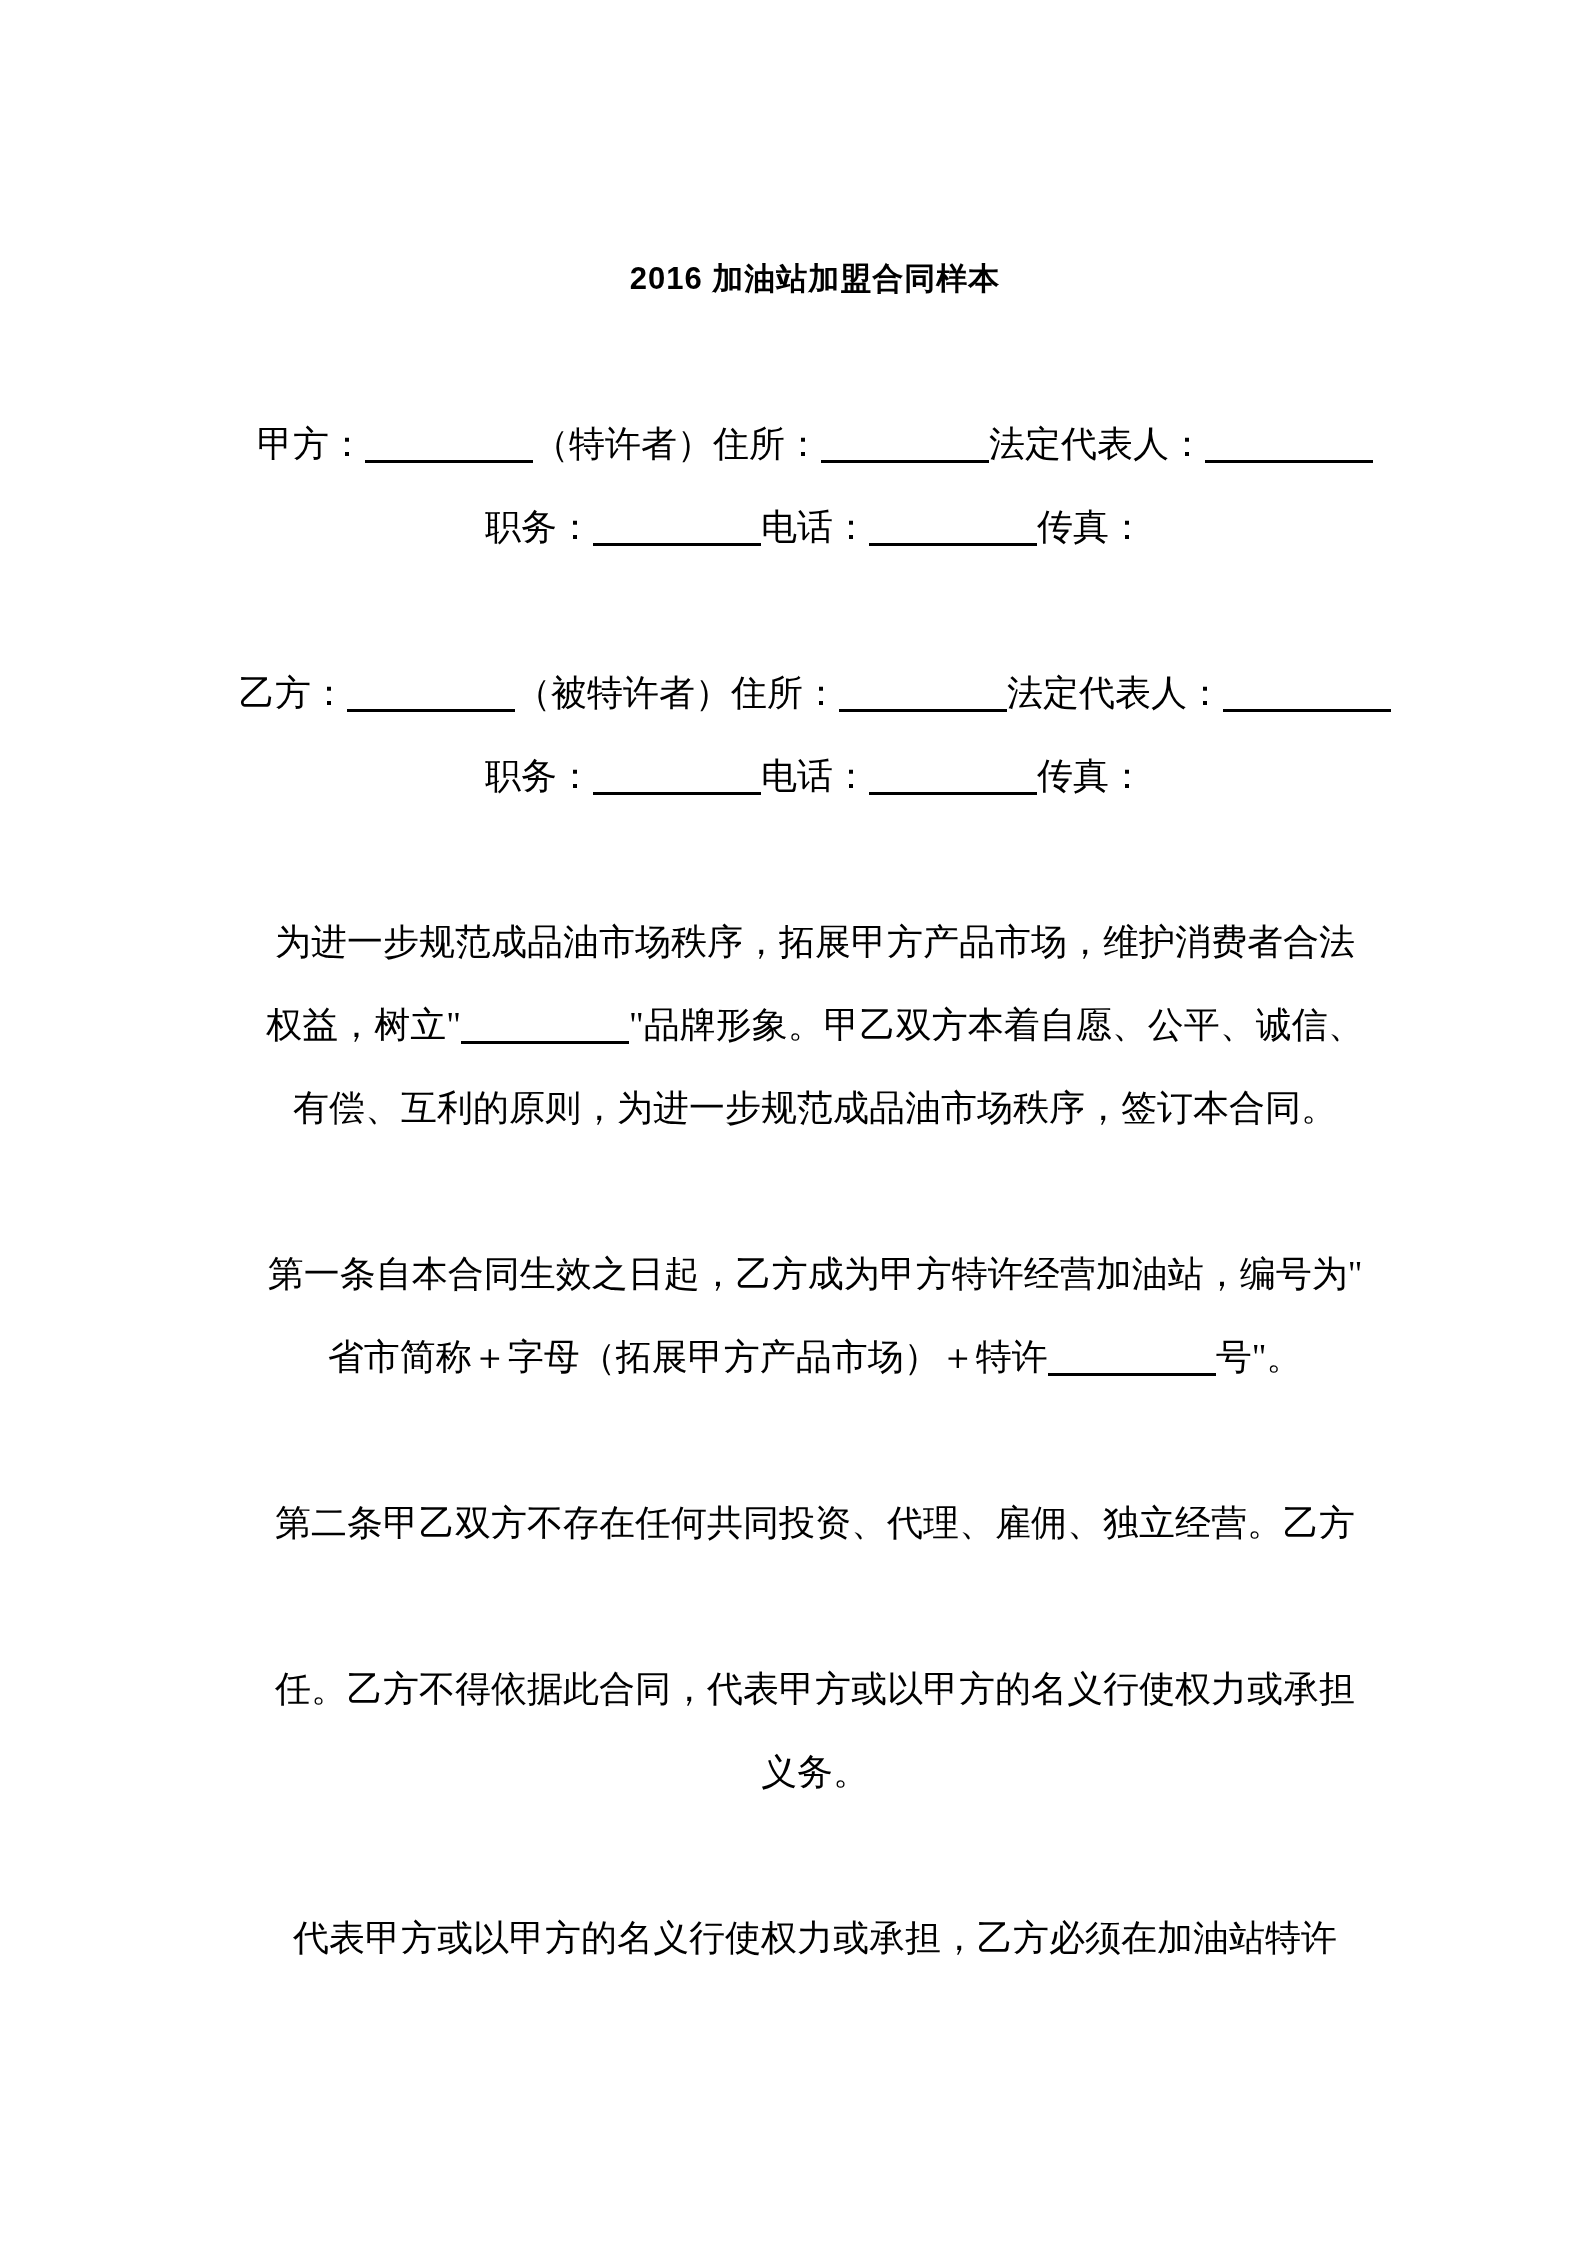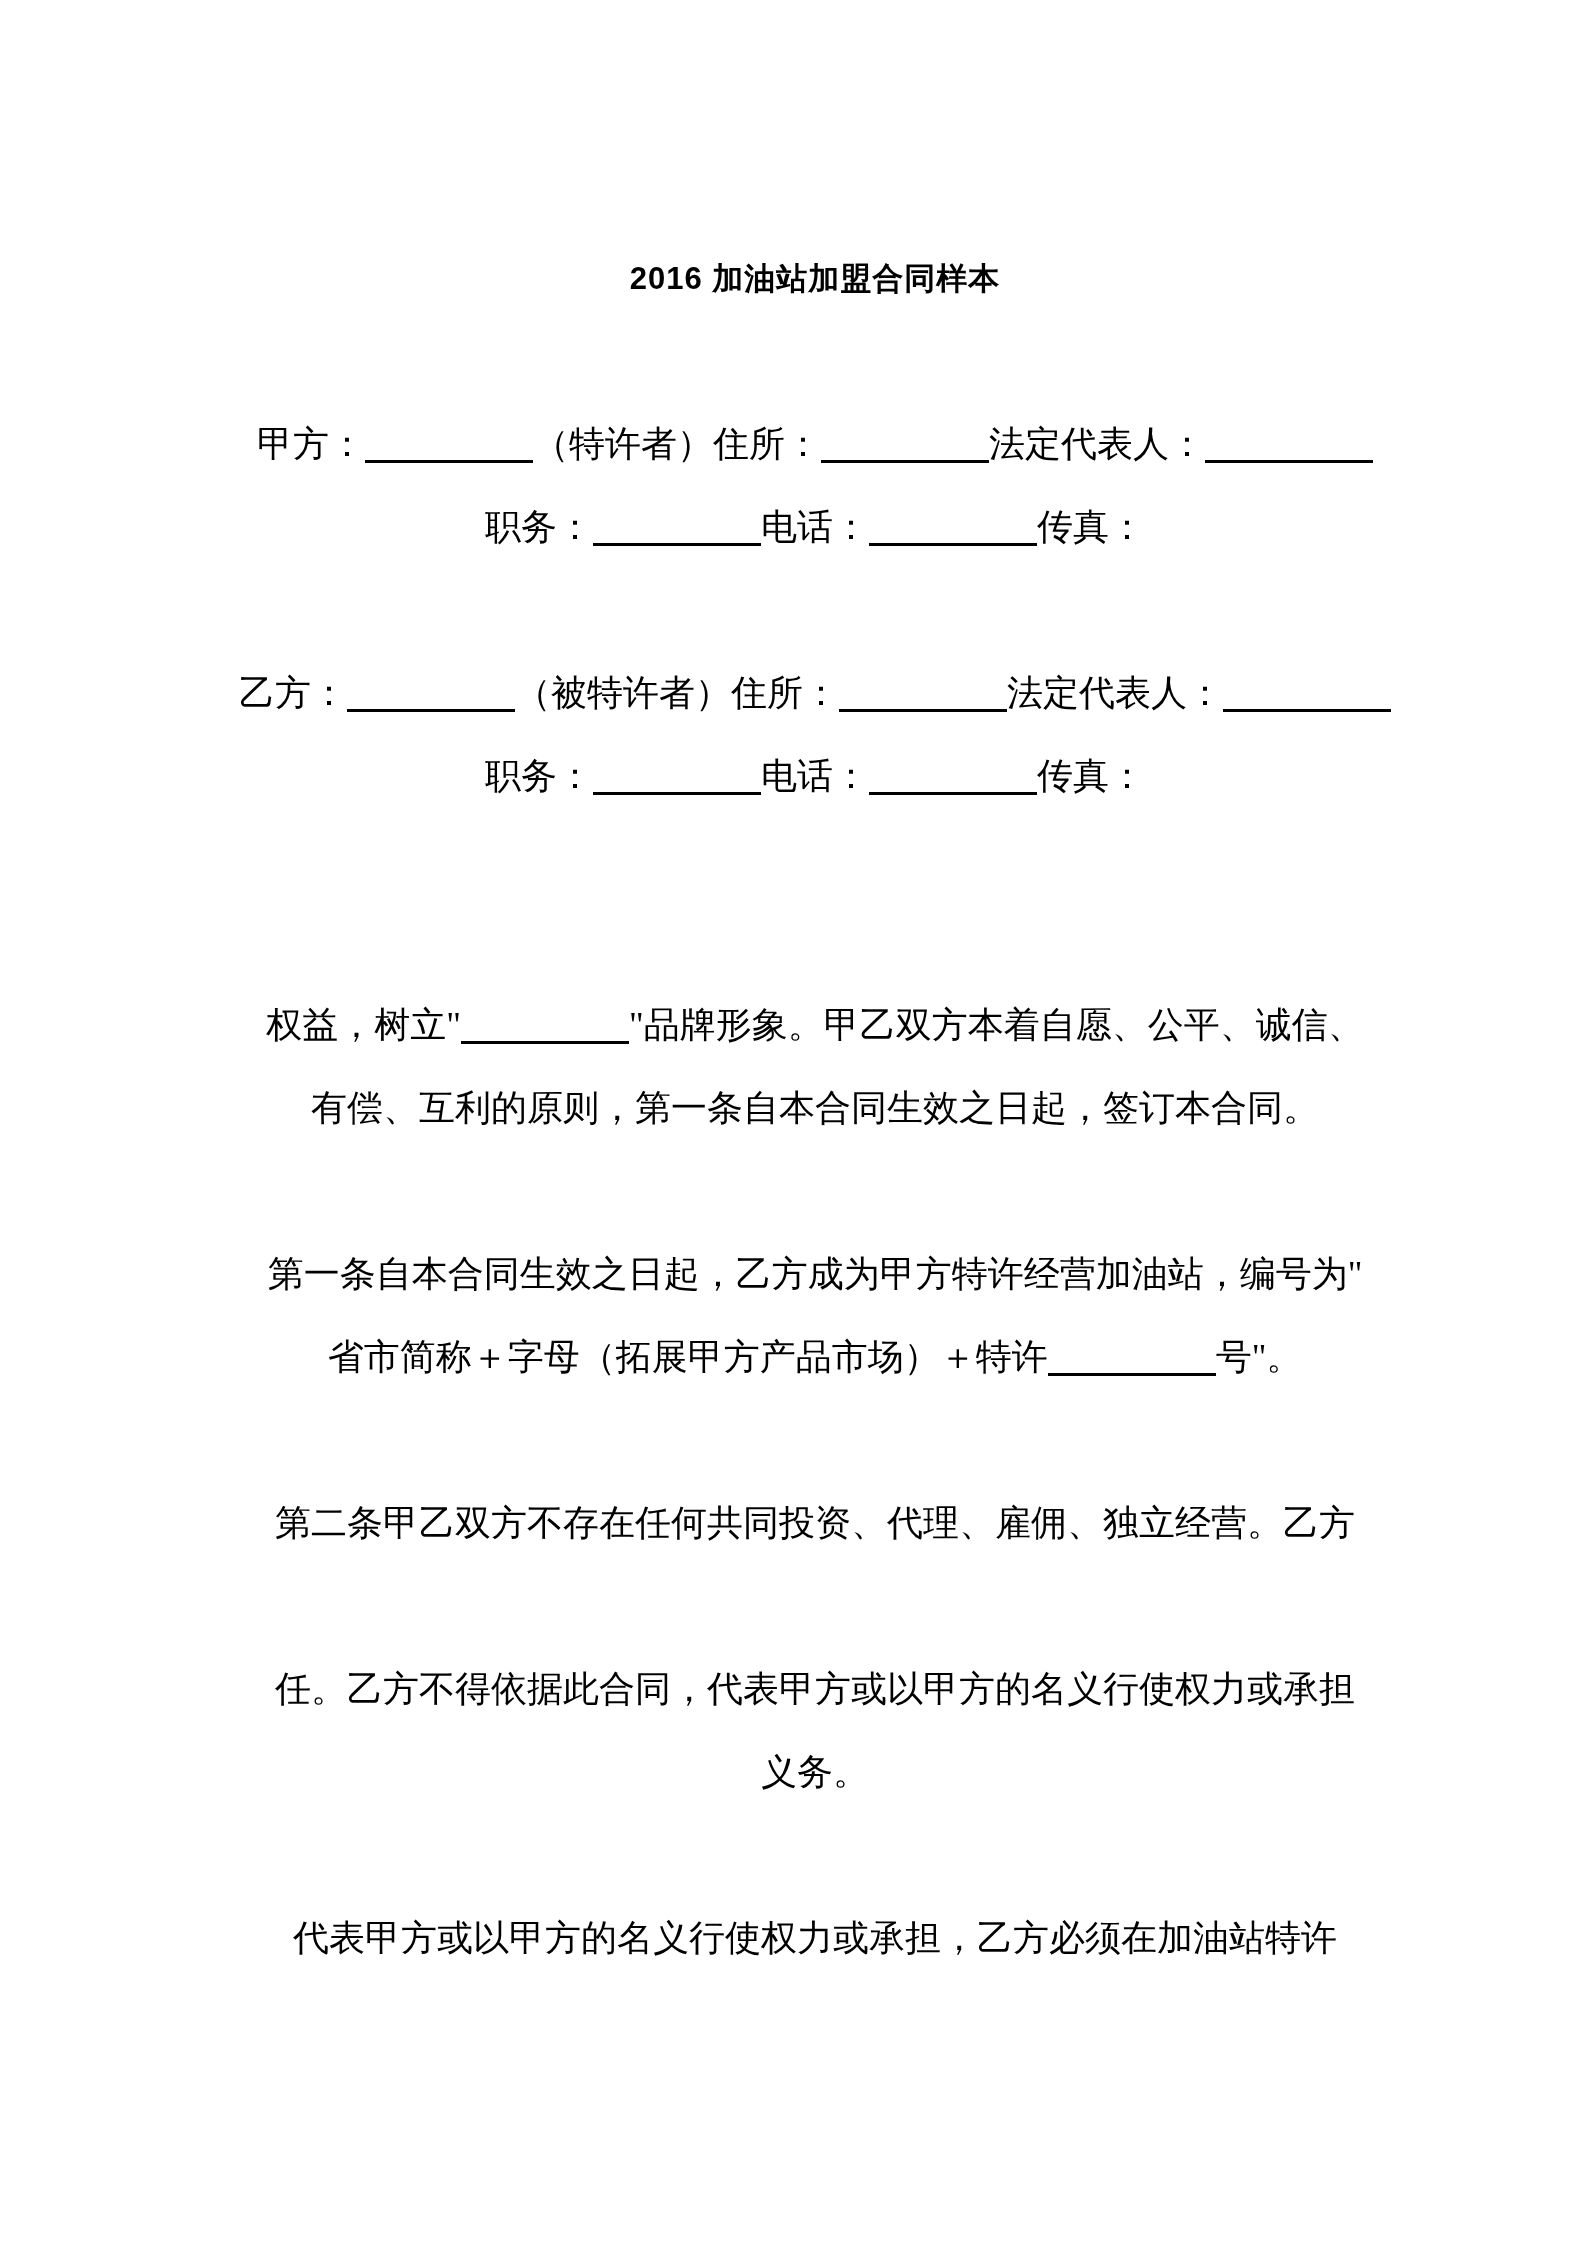--- a/index.html
+++ b/index.html
@@ -43,18 +43,18 @@
   }
 </style>
 </head>
 <body>
 
 <div class="page">
   <h1 class="title">2016 加油站加盟合同样本</h1>
   <div>
       <p class="para"><span>甲方：</span><span class="blank" style="border-bottom-color: rgb(0, 0, 0);"></span><span>（特许者）住所：</span><span class="blank" style="border-bottom-color: rgb(0, 0, 0);"></span><span>法定代表人：</span><span class="blank" style="border-bottom-color: rgb(0, 0, 0);"></span><br><span>职务：</span><span class="blank" style="border-bottom-color: rgb(0, 0, 0);"></span><span>电话：</span><span class="blank" style="border-bottom-color: rgb(0, 0, 0);"></span><span>传真：</span></p>
       <p class="para"><span>乙方：</span><span class="blank" style="border-bottom-color: rgb(0, 0, 0);"></span><span>（被特许者）住所：</span><span class="blank" style="border-bottom-color: rgb(0, 0, 0);"></span><span>法定代表人：</span><span class="blank" style="border-bottom-color: rgb(0, 0, 0);"></span><br><span>职务：</span><span class="blank" style="border-bottom-color: rgb(0, 0, 0);"></span><span>电话：</span><span class="blank" style="border-bottom-color: rgb(0, 0, 0);"></span><span>传真：</span></p>
-      <p class="para"><br><span>权益，树立"</span><span class="blank" style="border-bottom-color: rgb(0, 0, 0);"></span><span>"品牌形象。甲乙双方本着自愿、公平、诚信、</span><br><span>有偿、互利的原则，第一条自本合同生效之日起，签订本合同。</span></p>
+      <p class="para"><span>为进一步规范成品油市场秩序，拓展甲方产品市场，维护消费者合法</span><br><span>权益，树立"</span><span class="blank" style="border-bottom-color: rgb(0, 0, 0);"></span><span>"品牌形象。甲乙双方本着自愿、公平、诚信、</span><br><span>有偿、互利的原则，为进一步规范成品油市场秩序，签订本合同。</span></p>
       <p class="para"><span>第一条自本合同生效之日起，乙方成为甲方特许经营加油站，编号为"</span><br><span>省市简称＋字母（拓展甲方产品市场）＋特许</span><span class="blank" style="border-bottom-color: rgb(0, 0, 0);"></span><span>号"。</span></p>
       <p class="para"><span>第二条甲乙双方不存在任何共同投资、代理、雇佣、独立经营。乙方</span><br><br><span>任。乙方不得依据此合同，代表甲方或以甲方的名义行使权力或承担</span><br><span>义务。</span></p>
       <p class="para"><span>代表甲方或以甲方的名义行使权力或承担，乙方必须在加油站特许</span></p>
     </div>
 </div>
 
 </body></html>

